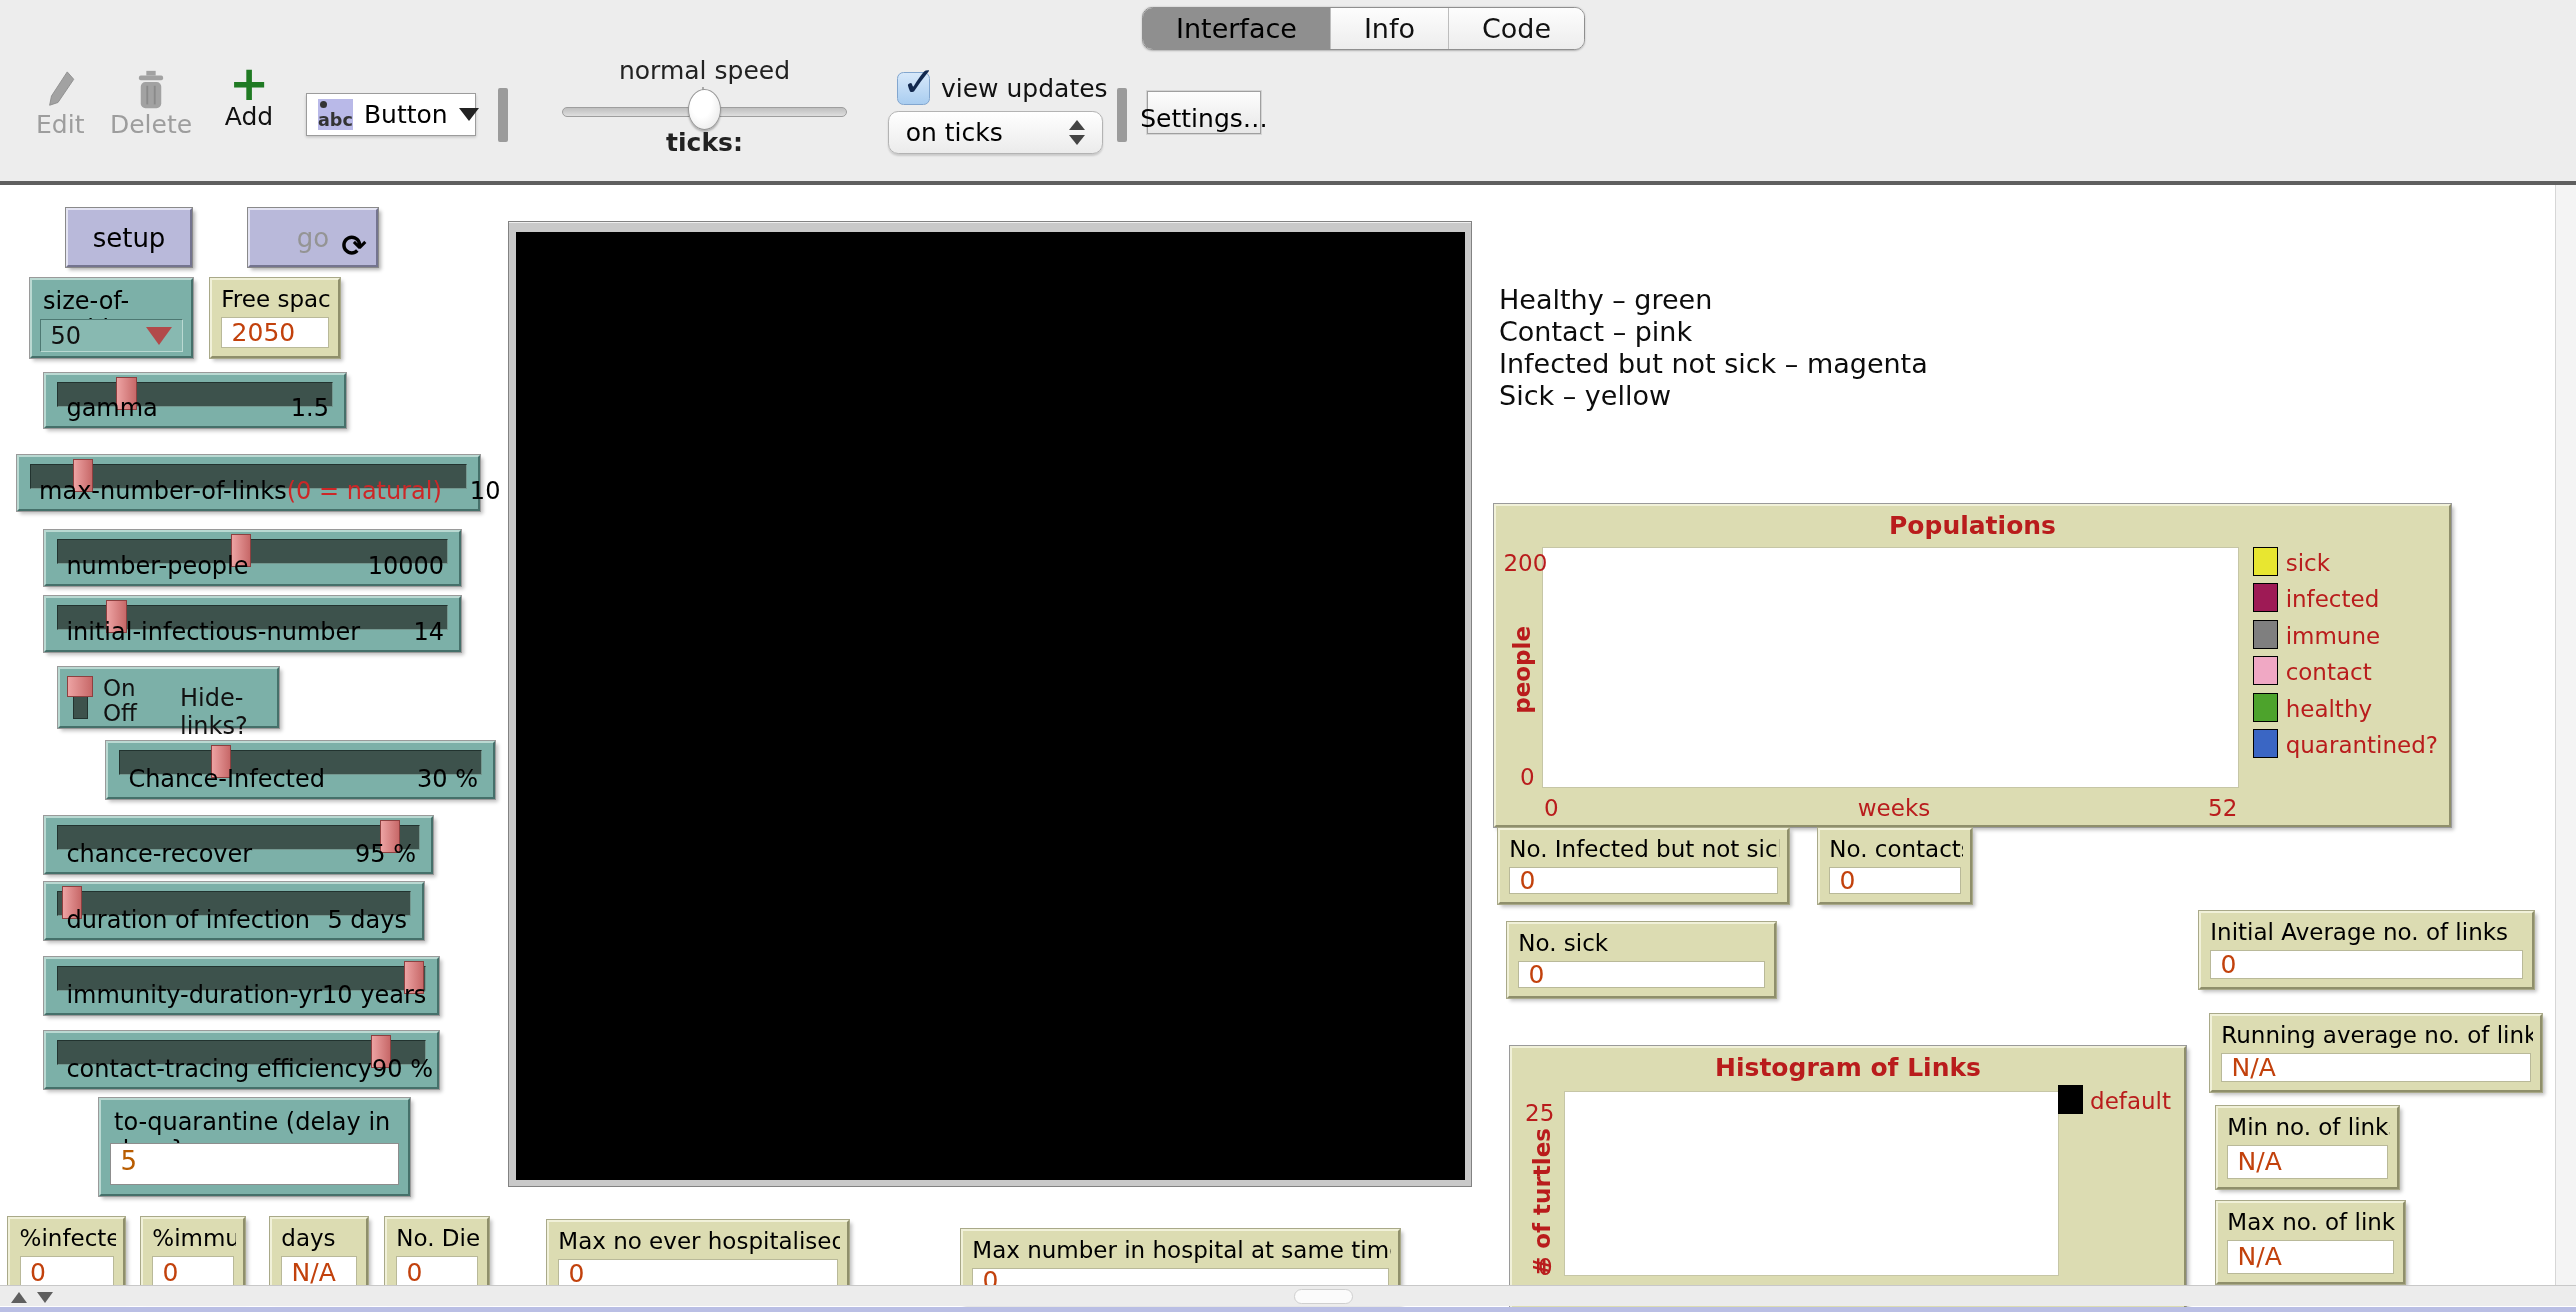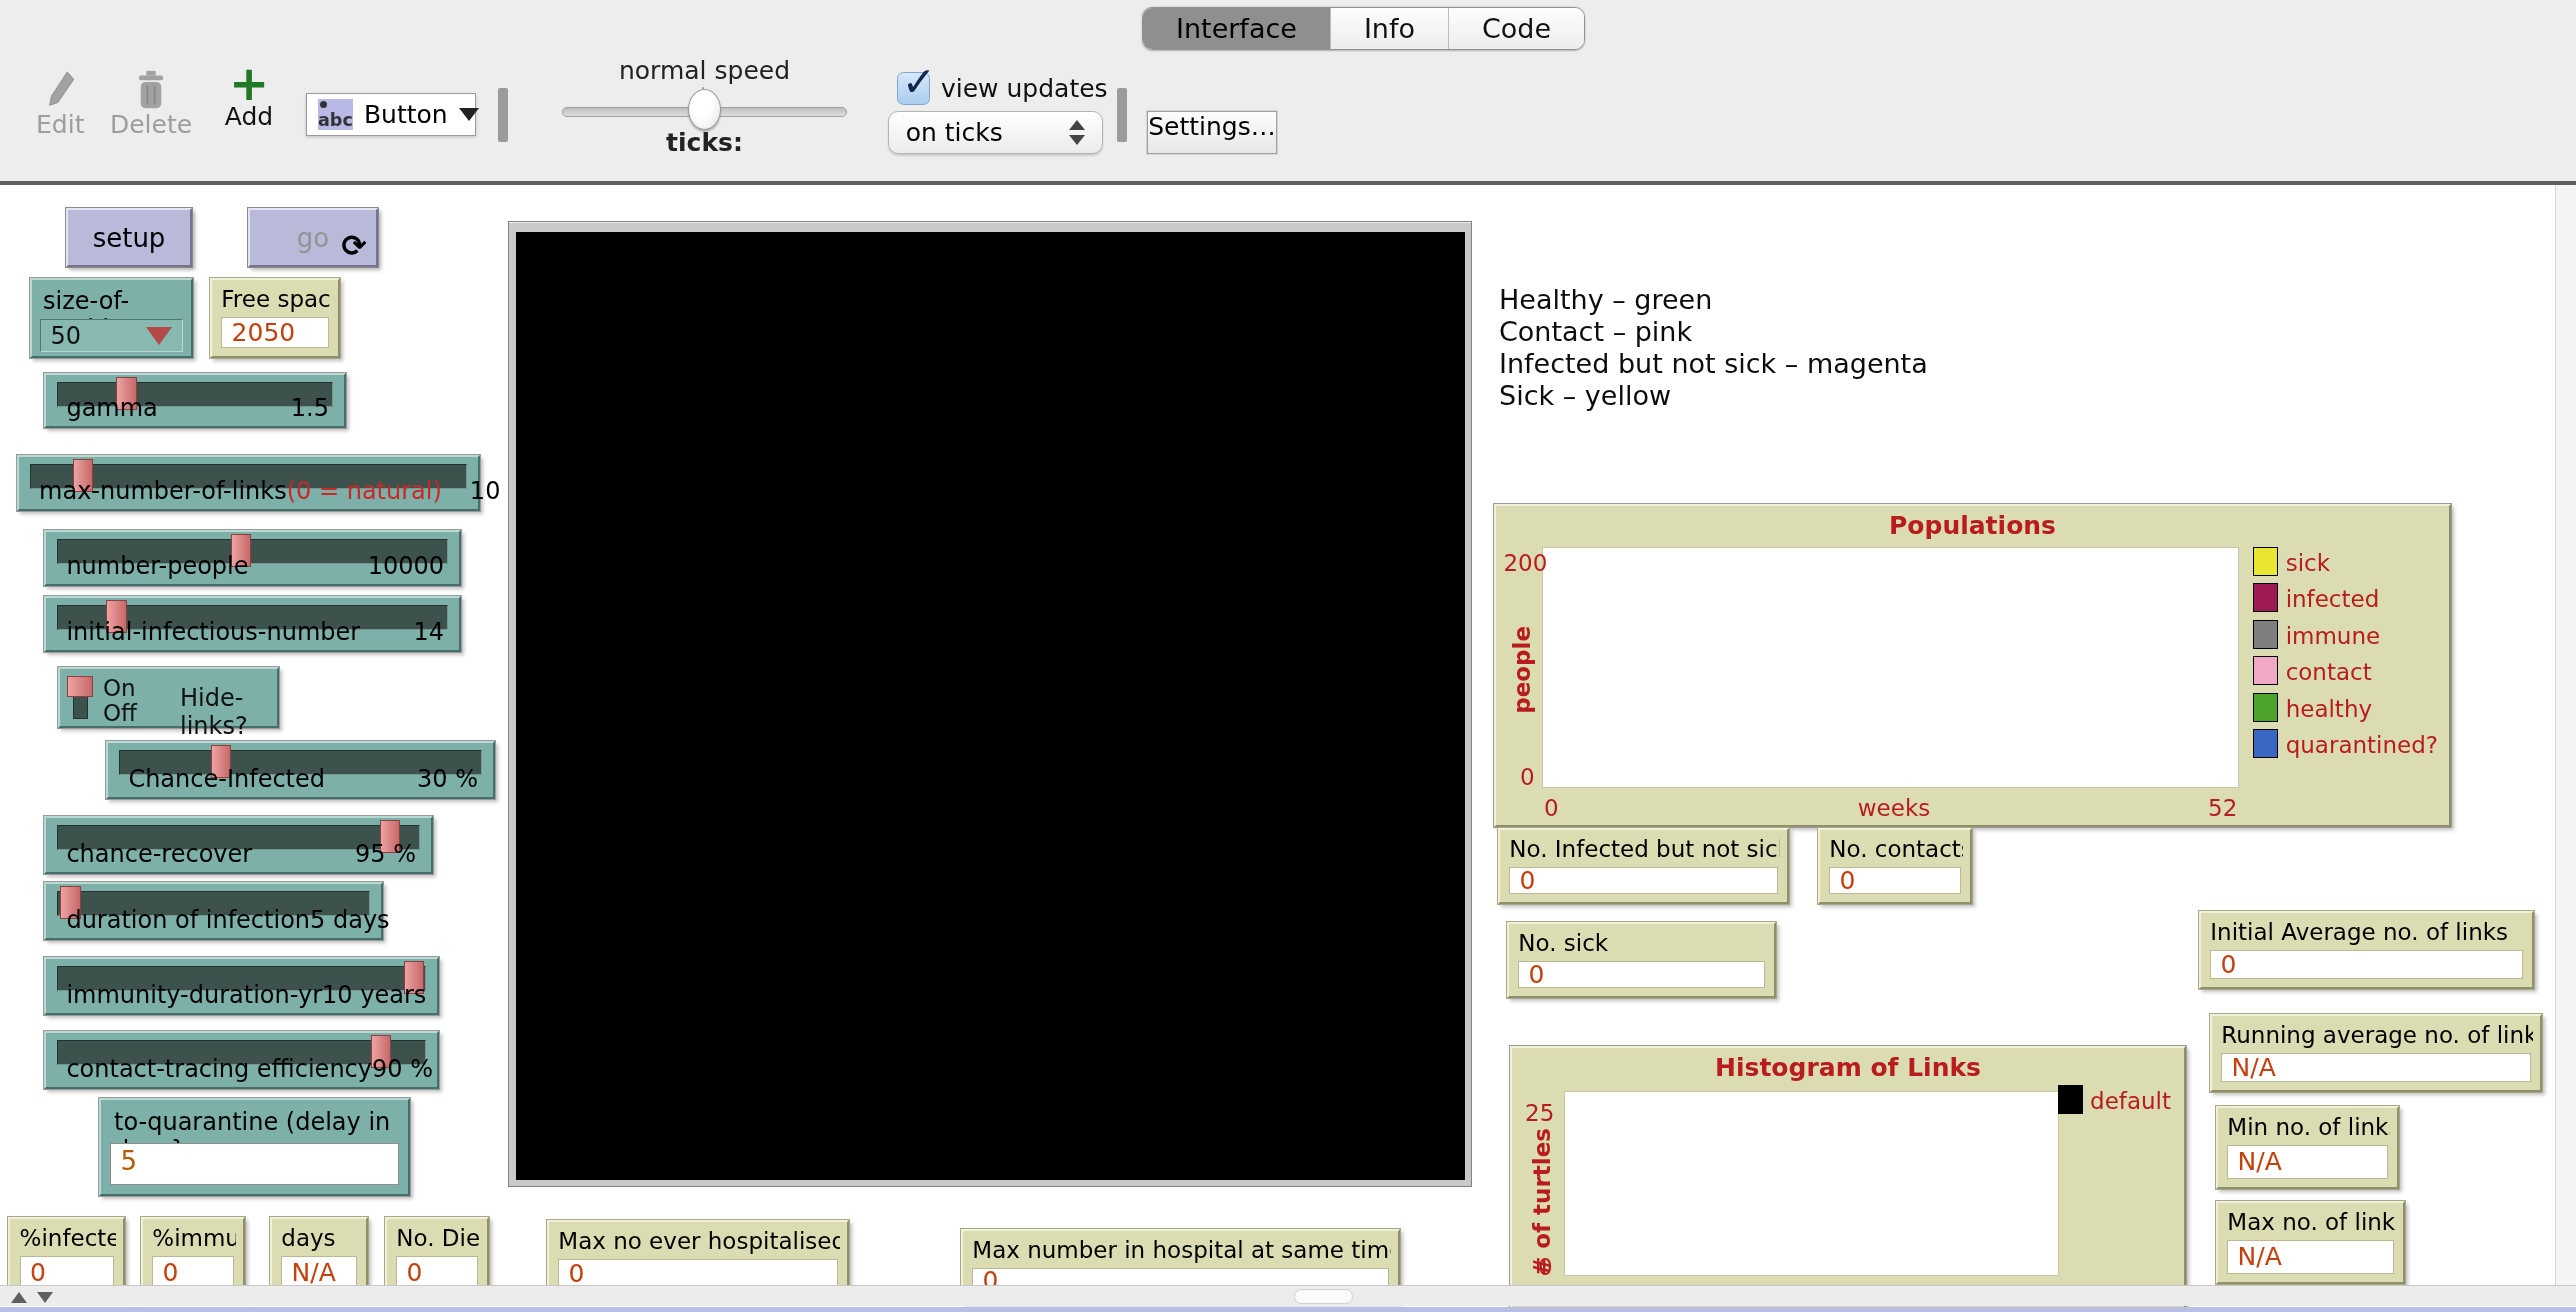--- a/index.html
+++ b/index.html
@@ -47,24 +47,24 @@
         background:linear-gradient(#d7e8fa,#a9cdf0); position:relative; }
   .cb .check { position:absolute; left:3.7px; top:-15px; font-size:41px; font-weight:bold; color:#12284e; }
   .ot { position:absolute; left:888px; top:111px; width:215px; height:43px;
         background:linear-gradient(#ffffff,#ebebeb); border:1.9px solid #b3b3b3; border-radius:10.2px;
         display:flex; align-items:center; padding:0 16.7px; font-size:25px; color:#000;
         box-shadow:0 1.9px 1.9px rgba(0,0,0,.15); }
   .stepper { margin-left:auto; display:flex; flex-direction:column; gap:4.6px; }
   .stepper i { width:0; height:0; border-left:8.3px solid transparent; border-right:8.3px solid transparent; }
   .stepper .up { border-bottom:10.2px solid #444; }
   .stepper .dn { border-top:10.2px solid #444; }
-  .settings-btn { position:absolute; left:1147px; top:91px; width:130px; height:43px;
+  .settings-btn { position:absolute; left:1147px; top:91px; width:114px; height:43px;
                   background:linear-gradient(#fdfdfd,#e7e7e7); border:1.9px solid #9f9f9f;
                   box-shadow:0 0 0 0.9px #d2d2d2; font-size:25px; color:#000;
-                  display:flex; align-items:flex-start; justify-content:center;margin-top:20px; }
+                  display:flex; align-items:flex-end; justify-content:center; }
   
   .nl-btn { position:absolute; background:#b9b9da;
             border:2.8px solid; border-color:#e4e4f3 #74748f #74748f #e4e4f3;
             outline:0.9px solid #8a8a8a; box-shadow:2.8px 2.8px 3.7px rgba(0,0,0,.3);
             display:flex; align-items:center; justify-content:center; font-size:26px; color:#000; }
   .nl-btn.disabled { color:#949494; }
   .forever-icon { position:absolute; right:9.3px; bottom:3.7px; font-size:30px; font-weight:bold; color:#000; line-height:30px; }
   .teal { background:#7cb0a8; border:2.8px solid; border-color:#bad9d2 #45706a #45706a #bad9d2;
           outline:0.9px solid #9a9a9a; box-shadow:2.8px 2.8px 3.7px rgba(0,0,0,.25); }
   .slider { position:absolute; }
@@ -291,21 +291,21 @@
 <div class="slider teal" style="left:44px; top:816px; width:389px; height:58px;">
   <div class="strack">
       <div class="shandle" style="left:92%;"></div>
     </div>
   <div class="srow">
       <span class="sl-label">chance-recover</span>
       <span>95 %</span>
     </div>
 </div>
 
-<div class="slider teal" style="left:44px; top:882px; width:339px; height:58px;">
+<div class="slider teal" style="left:44px; top:882px; width:380px; height:58px;">
   <div class="strack">
       <div class="shandle" style="left:4%;"></div>
     </div>
   <div class="srow">
       <span class="sl-label">duration of infection</span>
       <span>5 days</span>
     </div>
 </div>
 
 <div class="slider teal" style="left:44px; top:957px; width:395px; height:58px;">

